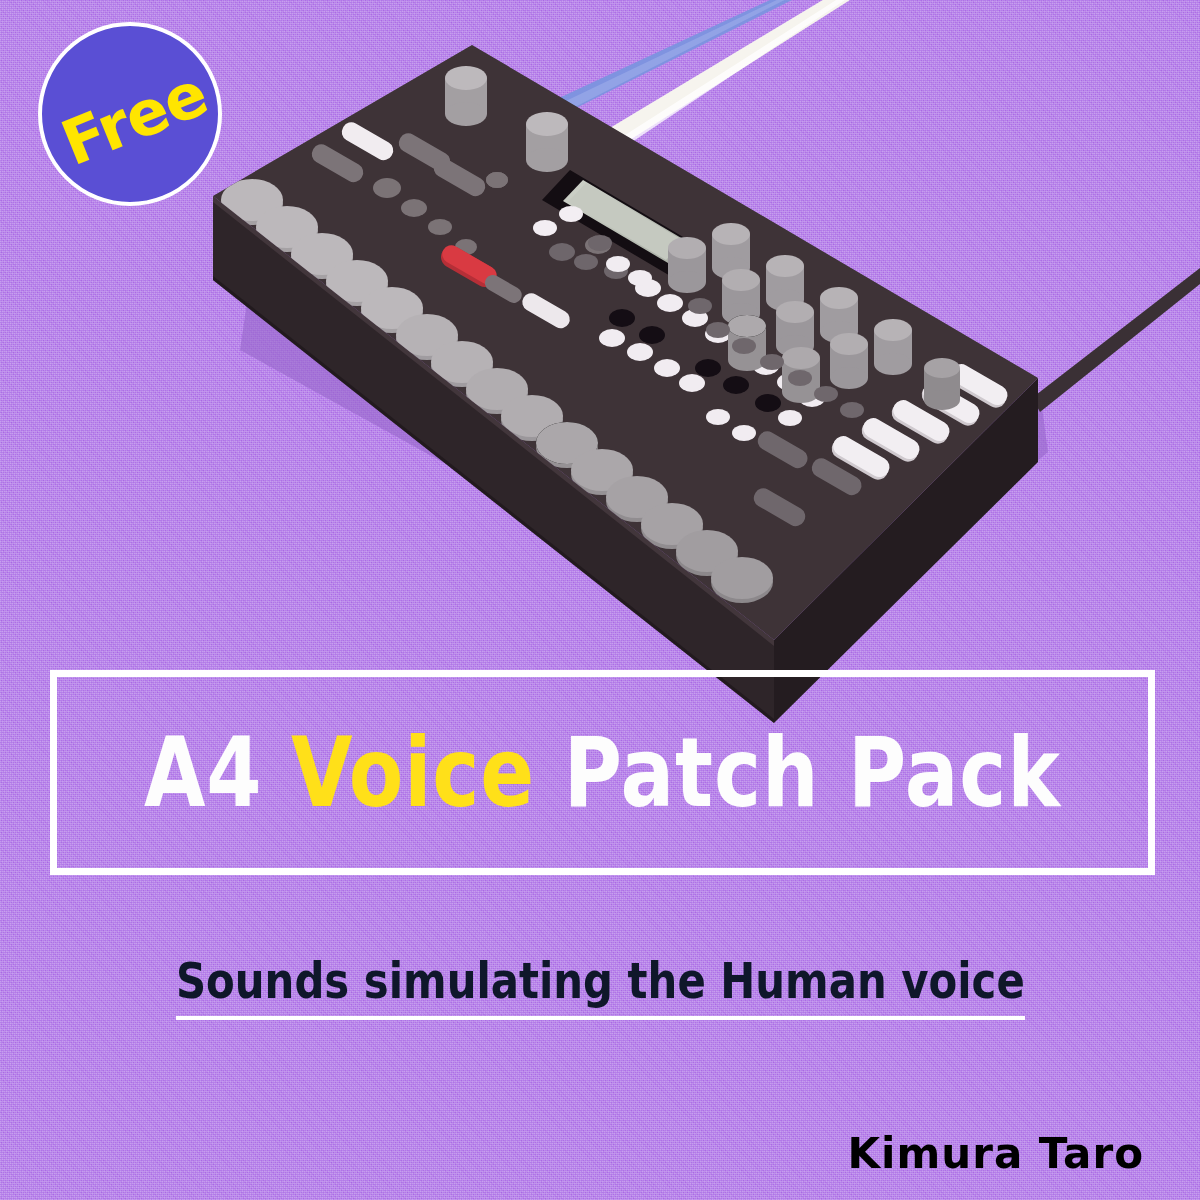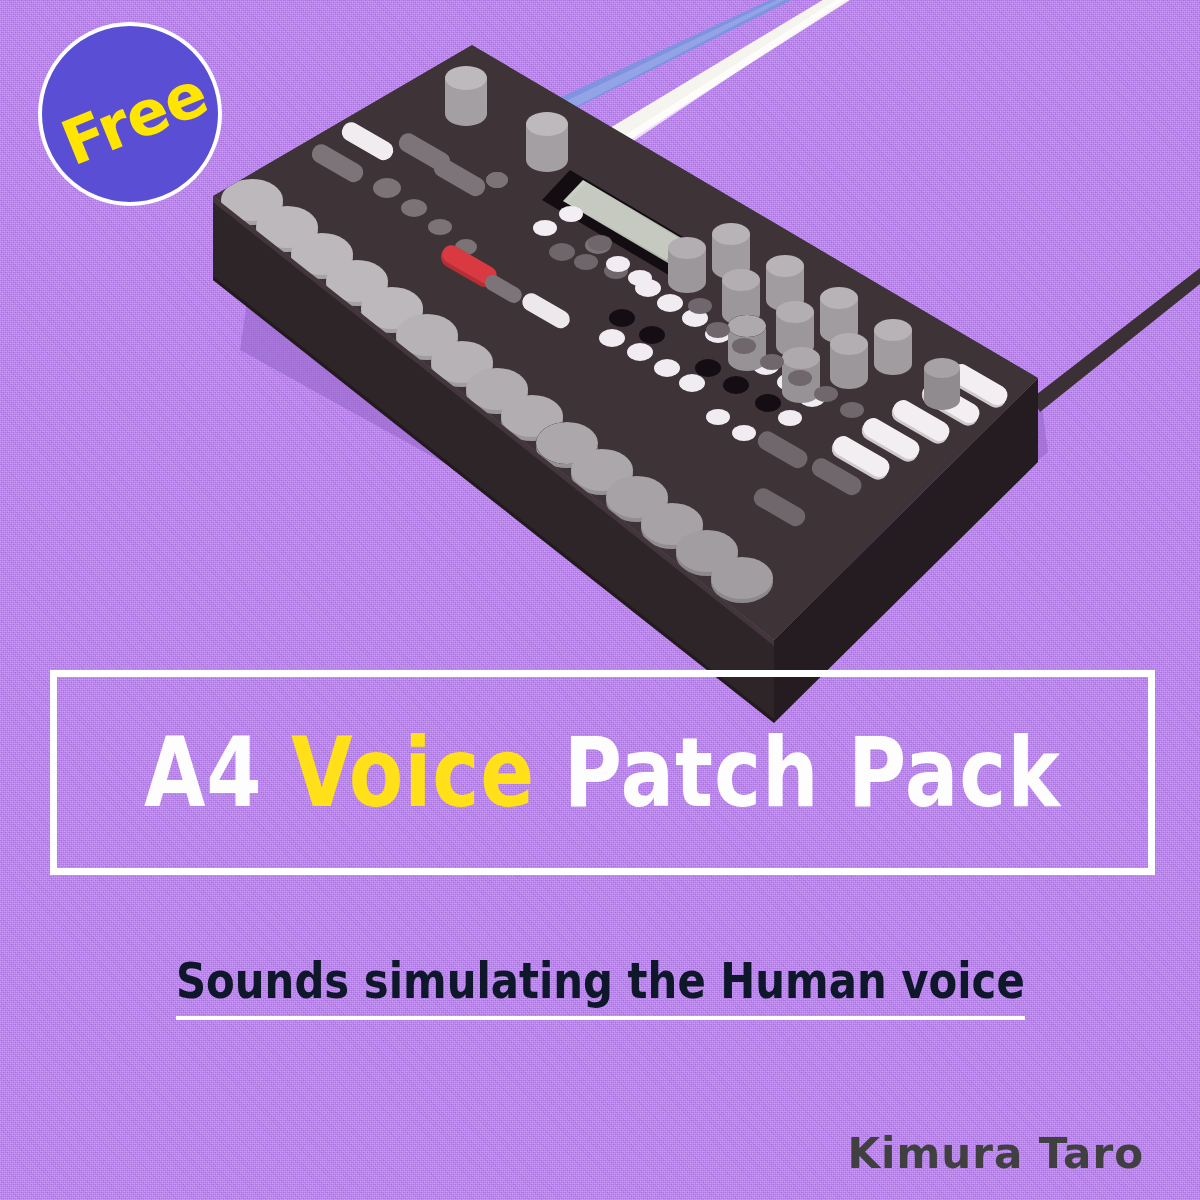--- a/index.html
+++ b/index.html
@@ -88,21 +88,21 @@
     transform:scaleX(.93);
     display:inline-block;
   }
 
   
   #author{
     position:absolute;right:56px;bottom:22px;z-index:5;
     font-family:"DejaVu Sans", sans-serif;
     font-weight:bold;
     font-size:42px;
-    color:#404040;
+    color:#000000;
     letter-spacing:1px;
     white-space:nowrap;
   }
 </style>
 </head>
 <body>
 
 <div id="poster">
 
   <svg id="device-svg" width="1200" height="1200" viewBox="0 0 1200 1200">

